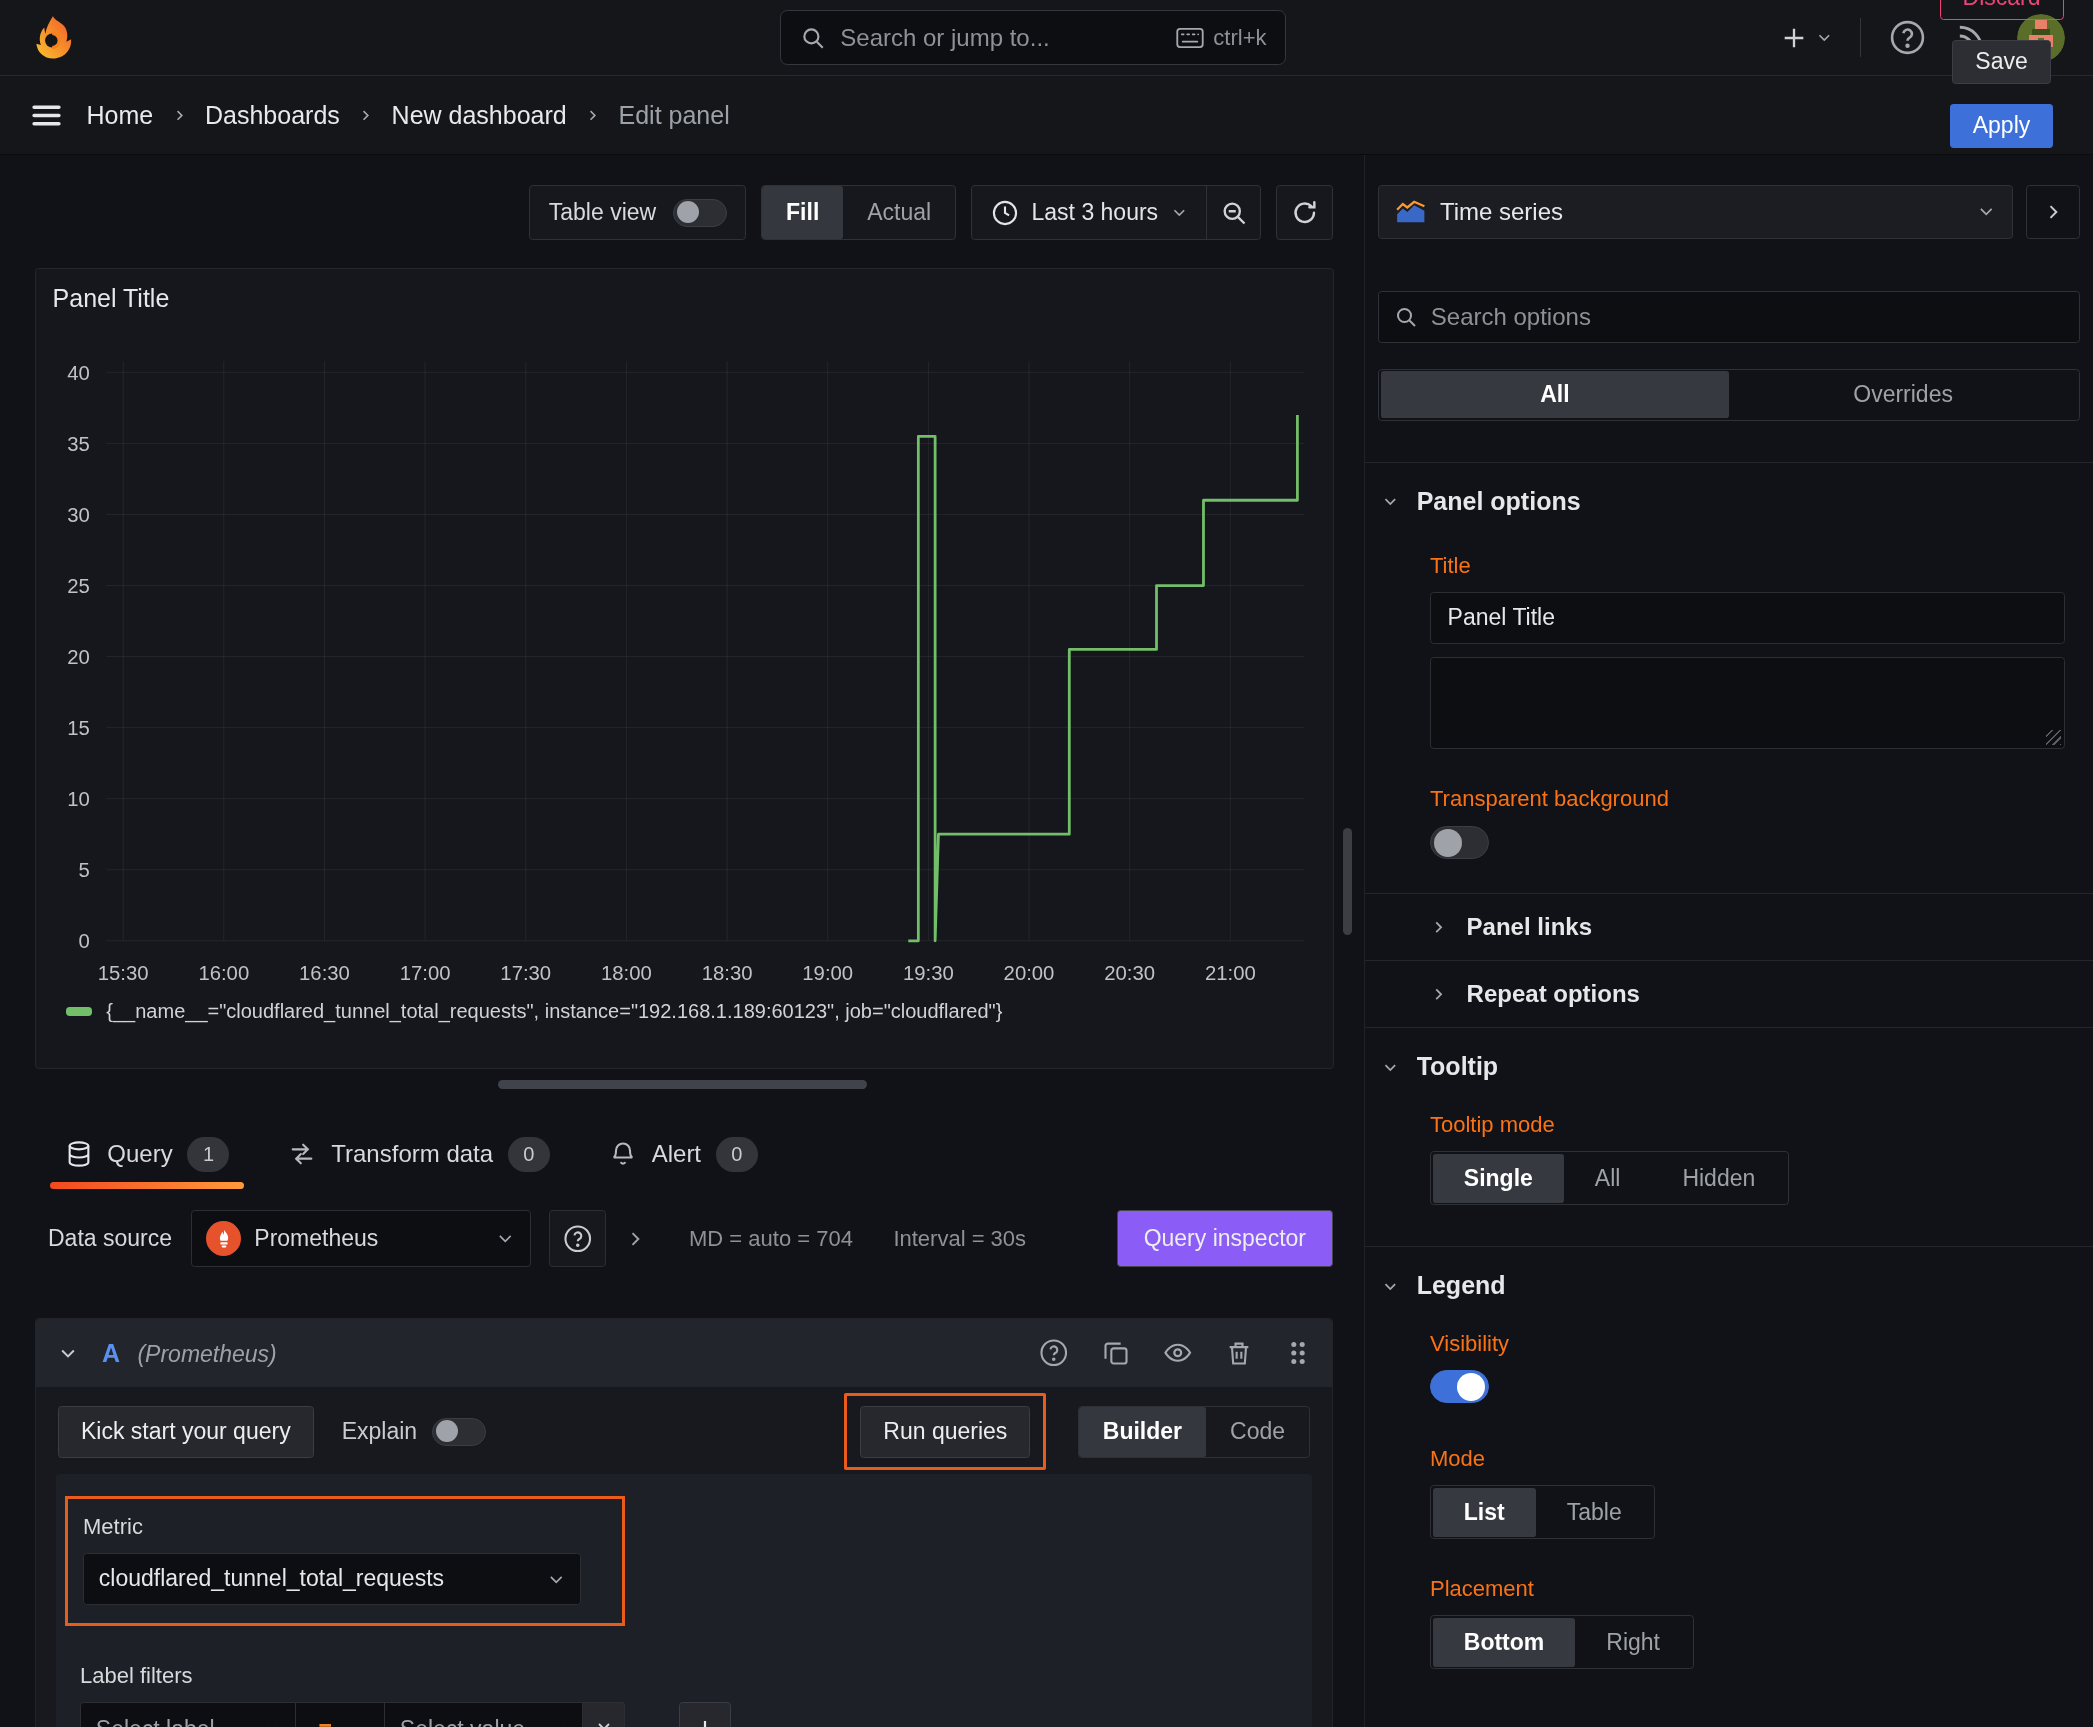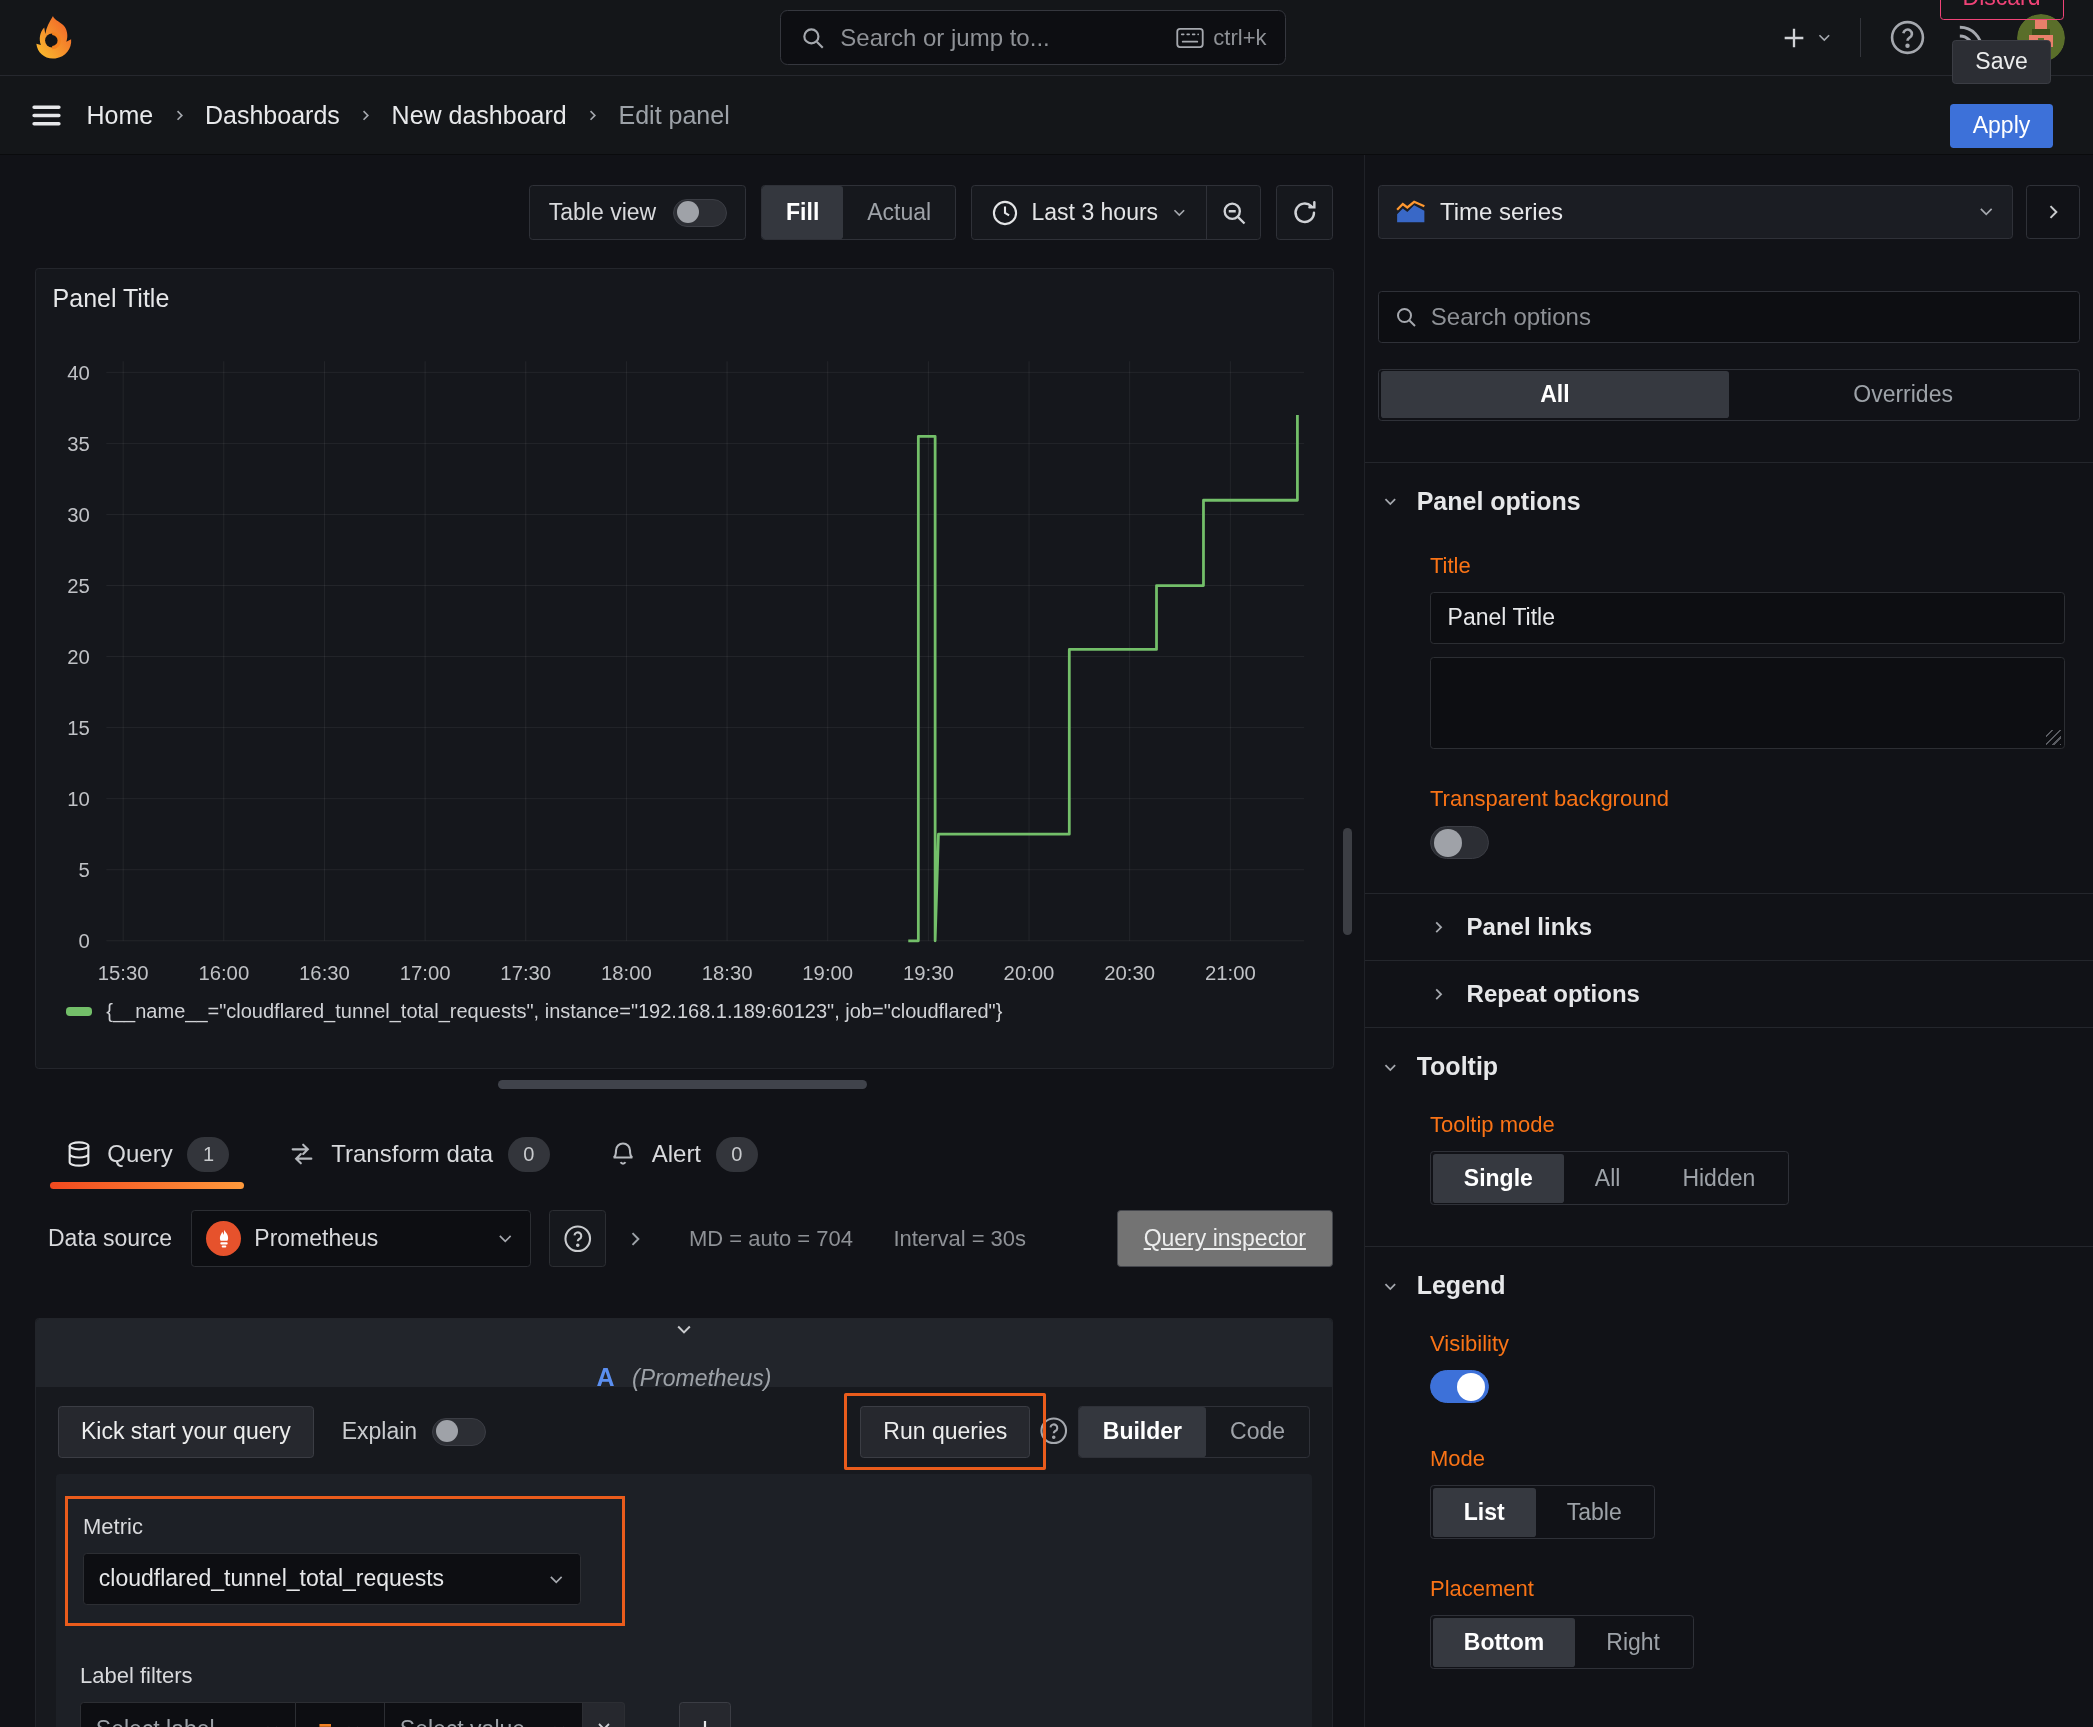--- a/index.html
+++ b/index.html
@@ -104,29 +104,29 @@
     display:flex; align-items:center; gap:18.5px; }
   .ds-label { font-size:23px; color:#d8d9dc; }
   .select { background:#0d0e12; border:0.9px solid #2c2e33; border-radius:3.7px;
     display:flex; align-items:center; padding:0 14.8px; gap:13px; height:57px; }
   .ds-select { width:340px; }
   .prom-icon { width:35px; height:35px; border-radius:50%; background:#e6522c;
     display:flex; align-items:center; justify-content:center; }
   .icon-sq { width:57px; height:57px; border:0.9px solid #2c2e33; background:#16181d;
     border-radius:3.7px; display:flex; align-items:center; justify-content:center; }
   .ds-stats { font-size:22px; color:#8e9196; }
-  .qi-btn { margin-left:auto; height:57px; background:#737373; border:0.9px solid #45474d;
+  .qi-btn { margin-left:auto; height:57px; background:#8b5cf6; border:0.9px solid #45474d;
     border-radius:3.7px; font-size:23px; color:#eceded; padding:0 26px;
-    display:flex; align-items:center;text-decoration:underline; }
+    display:flex; align-items:center; }
 
   
   .qcard { position:absolute; left:35px; top:1318px; right:760px; bottom:0;
     background:#17191e; border:0.9px solid #22242a; border-radius:3.7px 3.7px 0 0; }
   .qhead { height:68px; background:#22252b; display:flex; align-items:center;
-    gap:24px; padding:0 22px; border-radius:3.7px 3.7px 0 0;flex-direction:column; }
+    gap:24px; padding:0 22px; border-radius:3.7px 3.7px 0 0; }
   .refid { color:#5b8ff0; font-size:25px; font-weight:600; }
   .refhint { color:#9da2a8; font-size:23px; font-style:italic; margin-left:11px; }
   .qhead-icons { margin-left:auto; display:flex; align-items:center; gap:33px; }
   .qtoolbar { display:flex; align-items:center; gap:28px; padding:18.5px 22px 16.6px; }
   .btn-tool { height:52px; background:#26282e; border:0.9px solid #3b3d44;
     border-radius:3.7px; color:#eceded; font-size:23px; padding:0 22px;
     display:flex; align-items:center; }
   .explain { display:flex; align-items:center; gap:14.8px; color:#c9cbce; font-size:23px; }
   .spacer { flex:1; }
   .annot { border:3.7px solid #ea5c1c; }

